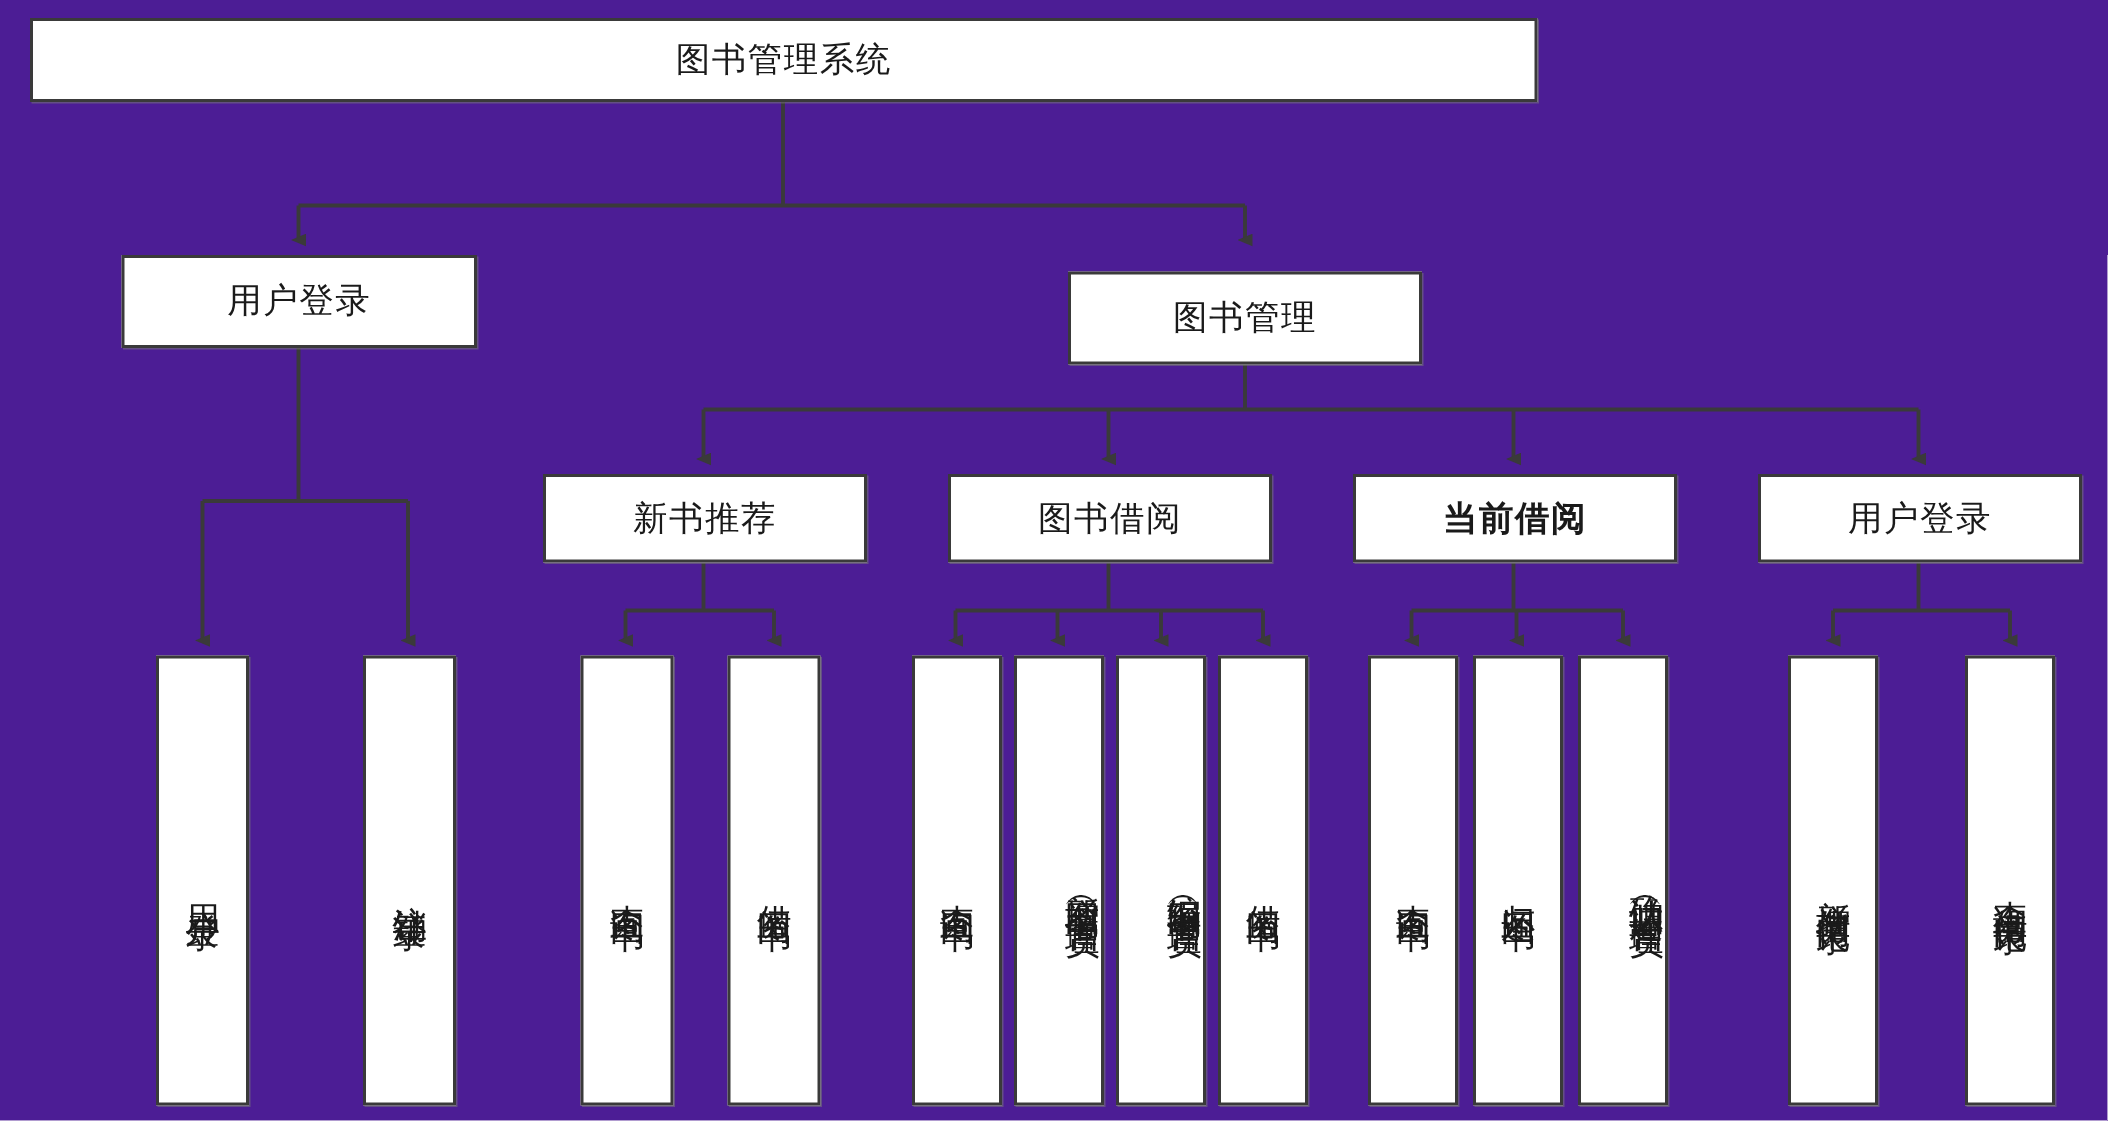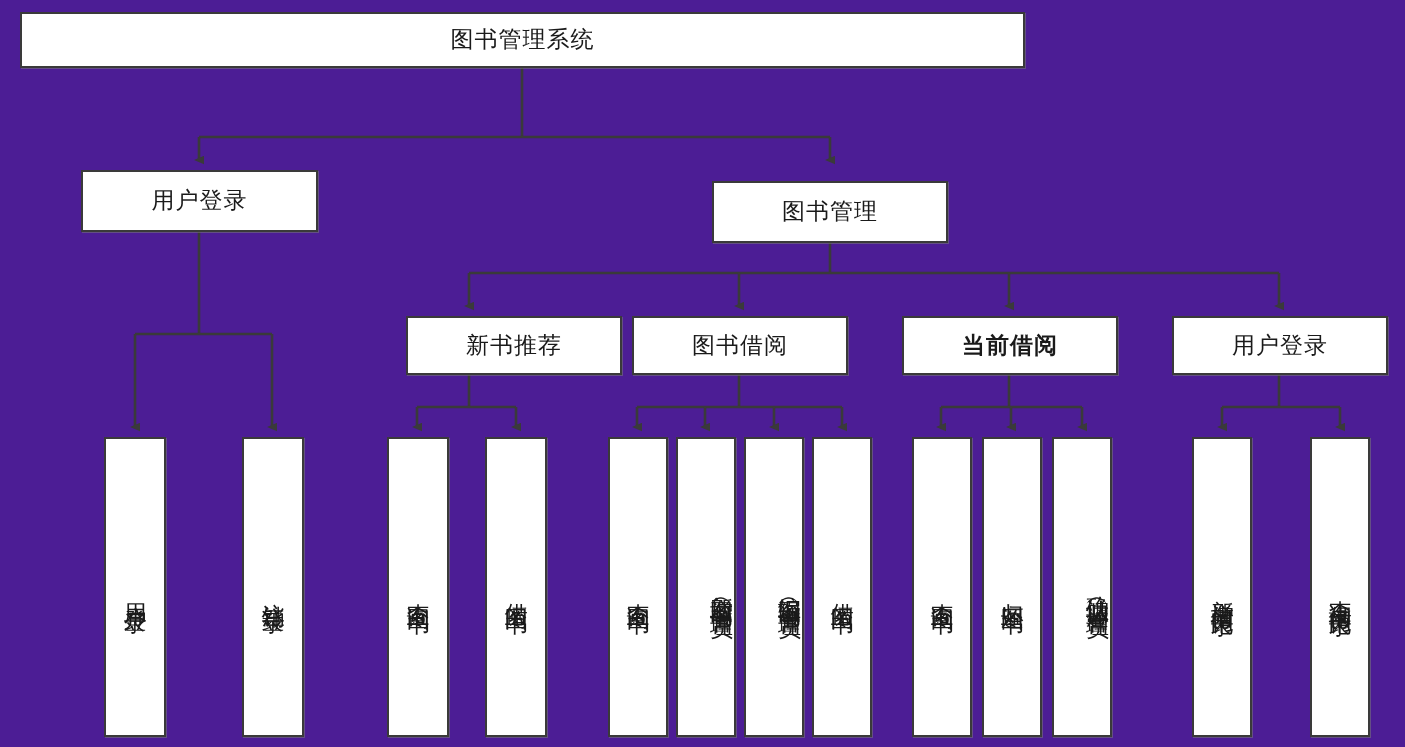--- a/index.html
+++ b/index.html
@@ -117,21 +117,21 @@
       <path d="M1222,407 L1222,427" marker-end="url(#arrow)"></path>
       <path d="M1340,407 L1340,427" marker-end="url(#arrow)"></path>
     </g>
   </svg>
 
   <div class="node horiz" style="left: 20px; top: 12px; width: 1005px; height: 56px;">图书管理系统</div>
 
   <div class="node horiz" style="left: 81px; top: 170px; width: 237px; height: 62px;">用户登录</div>
   <div class="node horiz" style="left: 712px; top: 181px; width: 236px; height: 62px;">图书管理</div>
 
-  <div class="node horiz" style="left: 362px; top: 316px; width: 216px; height: 59px; margin-left: 44px;">新书推荐</div>
+  <div class="node horiz" style="left: 362px; top: 316px; width: 216px; height: 59px;">新书推荐</div>
   <div class="node horiz" style="left: 632px; top: 316px; width: 216px; height: 59px; text-align: right;">图书借阅</div>
   <div class="node horiz" style="left: 902px; top: 316px; width: 216px; height: 59px; font-weight: bold;">当前借阅</div>
   <div class="node horiz" style="left: 1172px; top: 316px; width: 216px; height: 59px;">用户登录</div>
 
   <div class="node vert v-center" style="left: 104px; top: 437px; width: 62px; height: 300px;">用户登录</div>
   <div class="node vert v-center" style="left: 242px; top: 437px; width: 62px; height: 300px;">注销登录</div>
   <div class="node vert v-center" style="left: 387px; top: 437px; width: 62px; height: 300px;">查询图书</div>
   <div class="node vert v-center" style="left: 485px; top: 437px; width: 62px; height: 300px;">借阅图书</div>
   <div class="node vert v-center" style="left: 608px; top: 437px; width: 60px; height: 300px;">查询图书</div>
   <div class="node vert" style="left: 676px; top: 437px; width: 60px; height: 300px;">新增图书（管理员）</div>

